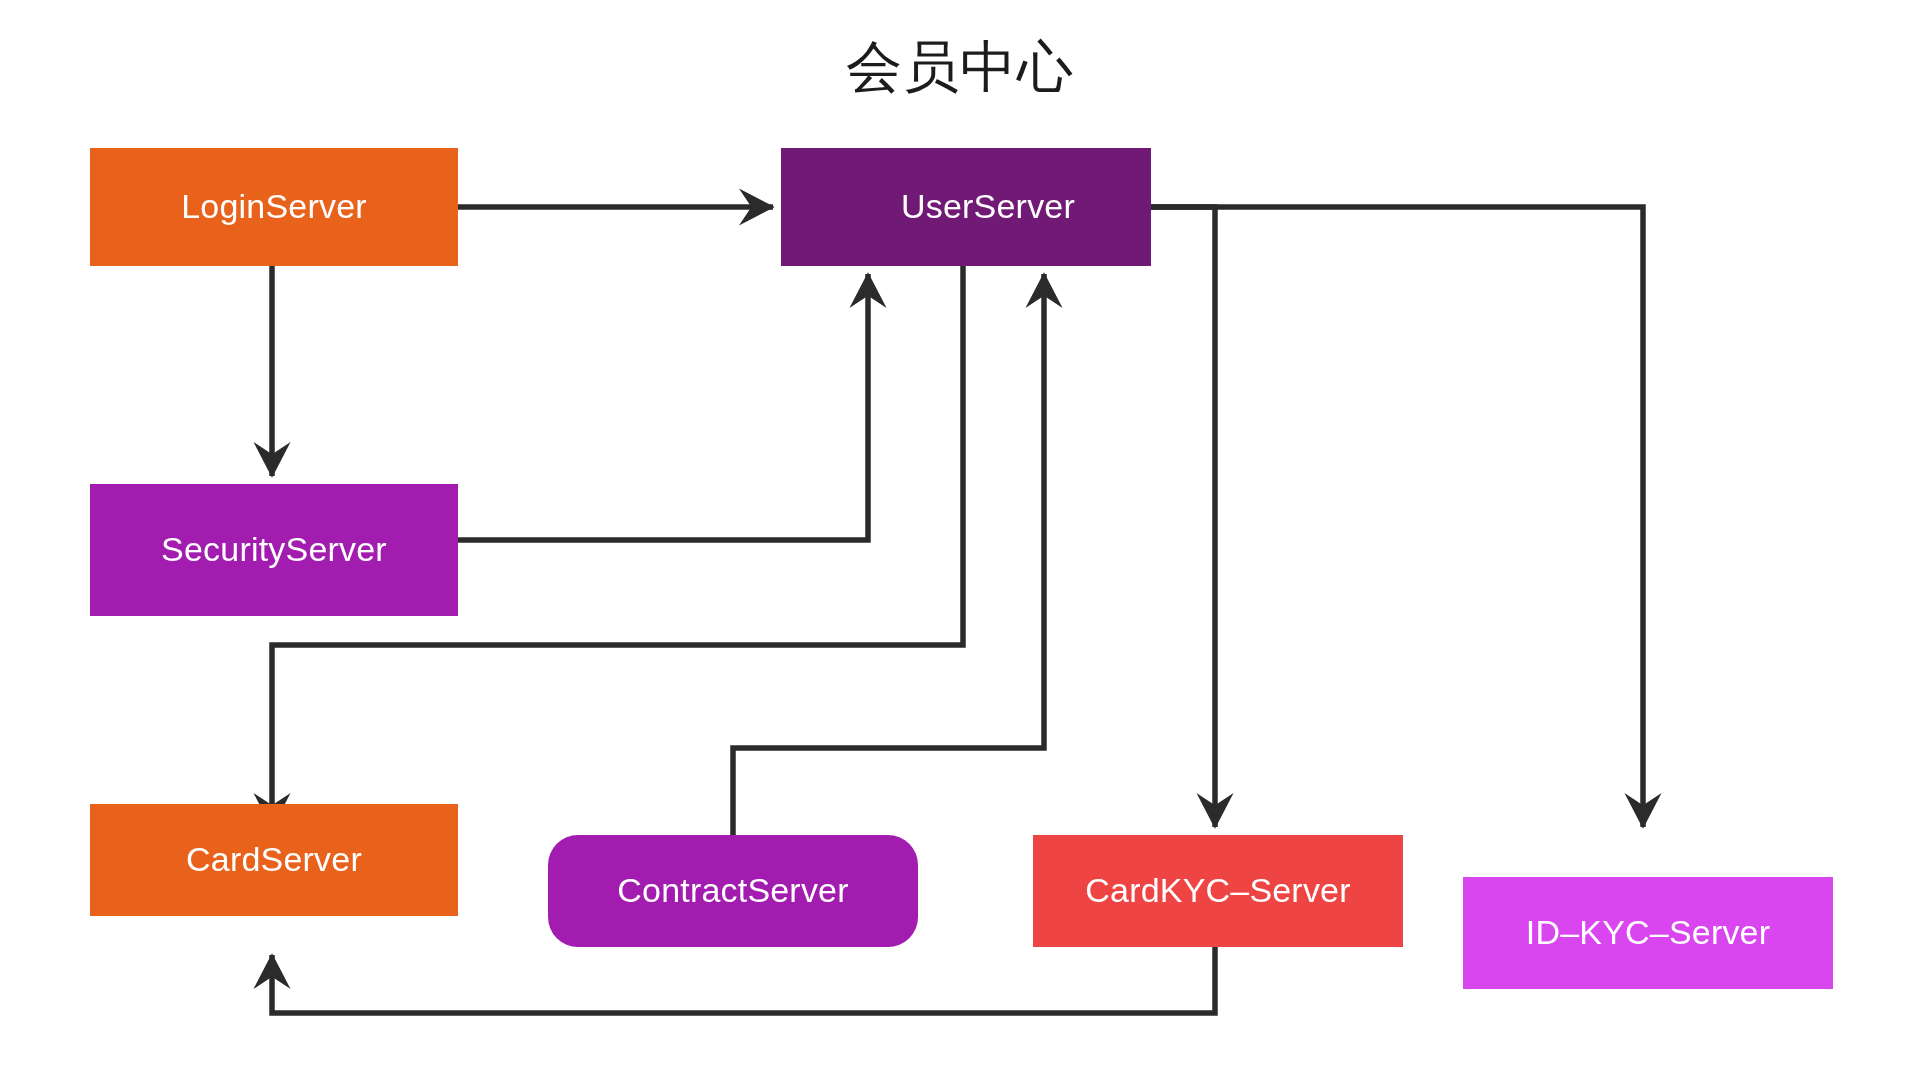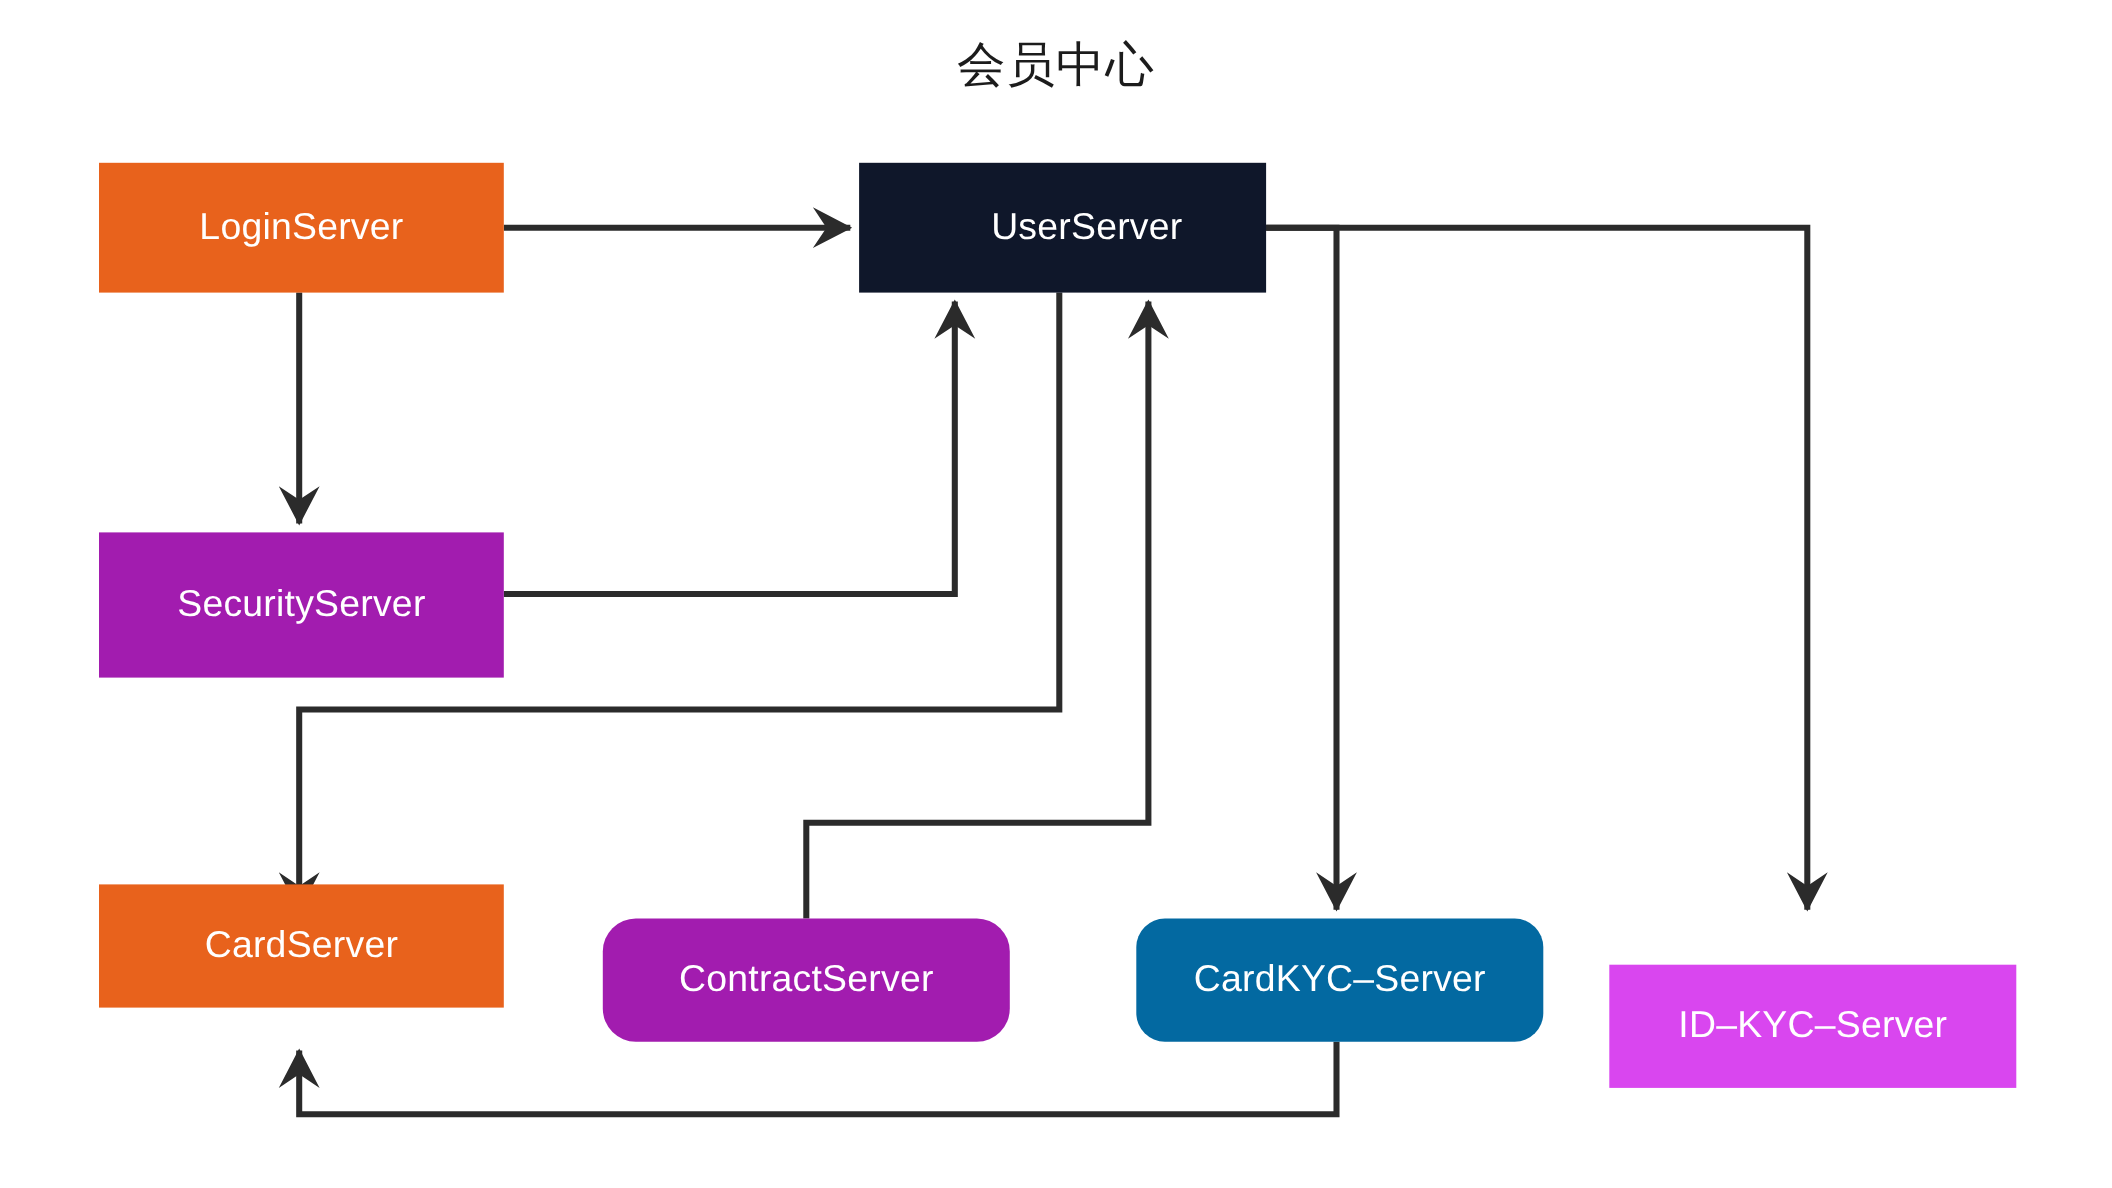--- a/index.html
+++ b/index.html
@@ -28,21 +28,21 @@
     width: 1920px;
     height: 1080px;
     pointer-events: none;
   }
   .diagram-title {
     position: absolute;
     left: 0;
     top: 36px;
     width: 1920px;
     text-align: center;
-    font-size: 44px;
+    font-size: 56px;
     line-height: 1.1;
     color: #1c1c1c;
     font-family: "Liberation Sans", "DejaVu Sans", sans-serif;
     letter-spacing: 1px;
     white-space: nowrap;
   }
   .node {
     position: absolute;
     box-sizing: border-box;
     display: flex;
@@ -87,37 +87,37 @@
       <path d="M 1151 207 L 1643 207 L 1643 827" marker-end="url(#arrow)"></path>
 
       <path d="M 1215 947 L 1215 1013 L 272 1013 L 272 955" marker-end="url(#arrow)"></path>
     </g>
   </svg>
 
   <div class="node" style="left:90px; top:148px; width:368px; height:118px; background:#E8621C;justify-content:center;">
     <span>LoginServer</span>
   </div>
 
-  <div class="node" style="left:781px; top:148px; width:370px; height:118px; background:#0f172a;padding-left:44px;">
+  <div class="node" style="left:781px; top:148px; width:370px; height:118px; background:#701a75;padding-left:44px;">
     <span>UserServer</span>
   </div>
 
   <div class="node" style="left:90px; top:484px; width:368px; height:132px; background:#a21caf;">
     <span>SecurityServer</span>
   </div>
 
   <div class="node" style="left:90px; top:804px; width:368px; height:112px; background:#E8621C;">
     <span>CardServer</span>
   </div>
 
   <div class="node" style="left:548px; top:835px; width:370px; height:112px; background:#a21caf;border-radius:30px;">
     <span>ContractServer</span>
   </div>
 
-  <div class="node" style="left:1033px; top:835px; width:370px; height:112px; background:#0369a1;border-radius:26px;">
+  <div class="node" style="left:1033px; top:835px; width:370px; height:112px; background:#ef4444;">
     <span>CardKYC–Server</span>
   </div>
 
   <div class="node" style="left:1463px; top:877px; width:370px; height:112px; background:#d946ef;">
     <span>ID–KYC–Server</span>
   </div>
 
 </div>
 
 </body></html>

